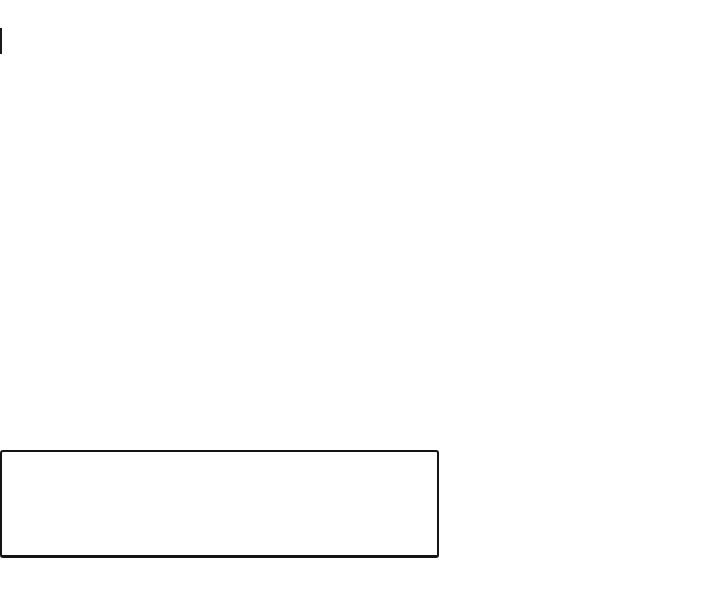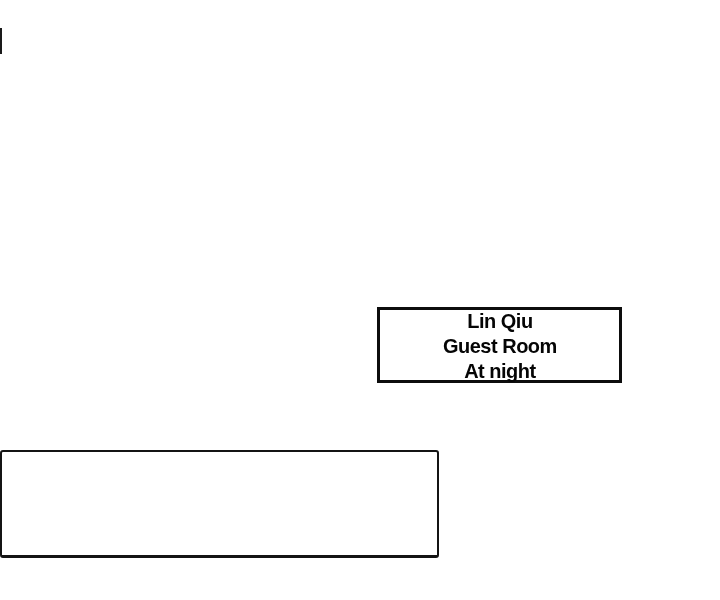--- a/index.html
+++ b/index.html
@@ -69,23 +69,16 @@
     background: #ffffff;
   }
 </style>
 </head>
 <body>
 
 <div class="page">
 
   <div class="edge-tick"></div>
 
-  <div class="caption-box">
-    <div class="caption-inner">
-      <div class="caption-line">Lin Qiu</div>
-      <div class="caption-line">Guest Room</div>
-      <div class="caption-line">At night</div>
-    </div>
-  </div>
 
   <div class="bottom-panel"></div>
 
 </div>
 
 </body></html>

